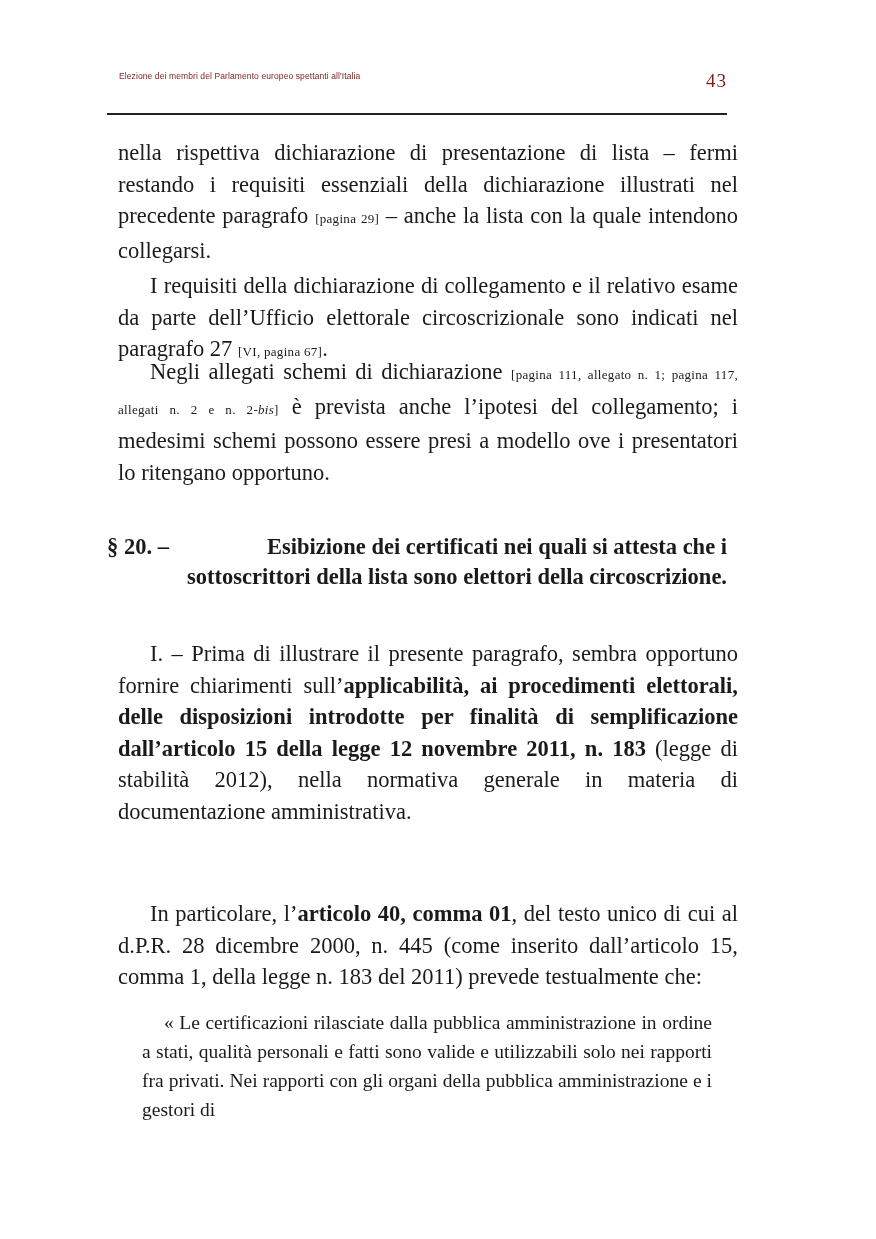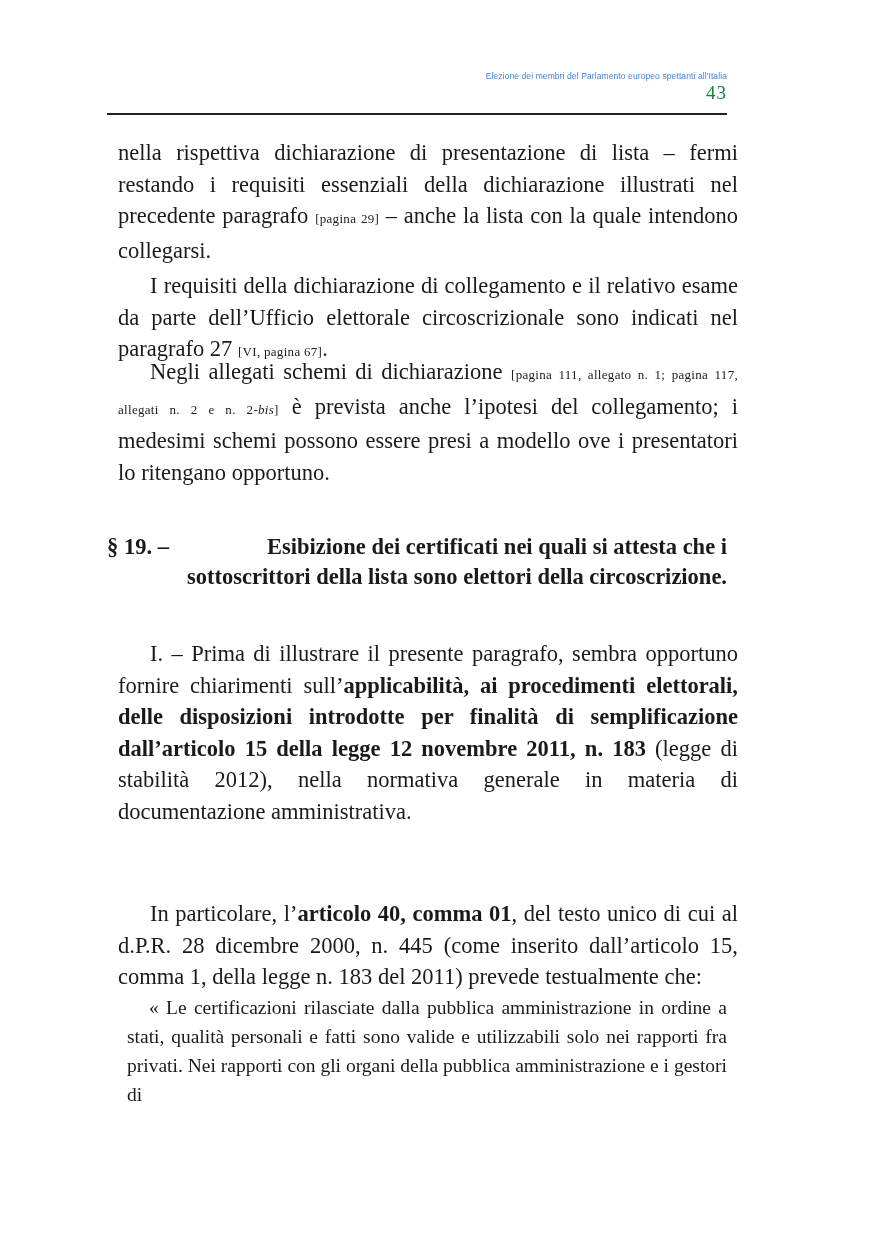--- a/index.html
+++ b/index.html
@@ -17,45 +17,45 @@
     }
     .page {
       position: absolute;
       left: 107px;
       top: 0;
       width: 620px;
     }
     .running-head {
       position: absolute;
       top: 70px;
-      left: 0;
+      left: 12px;
       width: 620px;
-      text-align: right;
+      text-align: left;
       font-family: "Liberation Sans", "DejaVu Sans", sans-serif;
-      color: #3b82f6;
+      color: #7f1d1d;
     }
     .rh-title {
       font-size: 8.5px;
       letter-spacing: 0.1px;
       line-height: 12px;
     }
     .rh-chapter {
       font-size: 8px;
       letter-spacing: 0.2px;
       line-height: 12px;
       margin-top: 6px;
     }
     .page-number {
       position: absolute;
-      top: 82px;
+      top: 70px;
       right: 0;
       font-family: "Liberation Serif", "DejaVu Serif", serif;
       font-size: 19px;
       font-weight: normal;
-      color: #15803d;
+      color: #7f1d1d;
       letter-spacing: 1px;
     }
     .head-rule {
       position: absolute;
       top: 113px;
       left: 0;
       width: 620px;
       height: 0;
       border-top: 2px solid #222;
     }
@@ -109,21 +109,21 @@
       position: absolute;
       left: 20px;
       width: 600px;
       font-family: "Liberation Serif", "DejaVu Serif", serif;
       font-size: 19.5px;
       line-height: 29px;
       text-align: justify;
       color: #1a1a1a;
     }
     .quote p {
-      margin: 0;
+      margin: 15px;
       text-indent: 22px;
     }
   </style>
 </head>
 <body>
 
 <div class="page">
 
   <div class="running-head">
     <div class="rh-title">Elezione dei membri del Parlamento europeo spettanti all'Italia</div>
@@ -143,21 +143,21 @@
     </p>
   </div>
 
   <div class="body-text" style="top:356px;">
     <p class="indent">
       <span>Negli allegati schemi di dichiarazione </span><span class="ref">[pagina 111, allegato n. 1;  pagina 117, allegati n. 2 e n. 2-</span><span class="ref"><i>bis</i></span><span class="ref">]</span><span>  è prevista anche l’ipotesi del collegamento;  i medesimi schemi possono essere presi a modello ove i presentatori lo ritengano opportuno.</span>
     </p>
   </div>
 
   <div class="section-head" style="top:532px;">
-    <span class="section-num">§ 19. –</span>
+    <span class="section-num">§ 20. –</span>
     <div class="section-title">Esibizione dei certificati nei quali si attesta che i sottoscrittori della lista sono elettori della circoscrizione.</div>
   </div>
 
   <div class="body-text" style="top:638px;">
     <p class="indent">
       <span>I. – Prima di illustrare il presente paragrafo, sembra opportuno fornire chiarimenti sull’</span><b>applicabilità, ai procedimenti elettorali, delle disposizioni introdotte per finalità di semplificazione dall’articolo 15 della legge 12 novembre 2011, n. 183</b><span> (legge di stabilità 2012), nella normativa generale in materia di documentazione amministrativa.</span>
     </p>
   </div>
 
   <div class="body-text" style="top:898px;">

